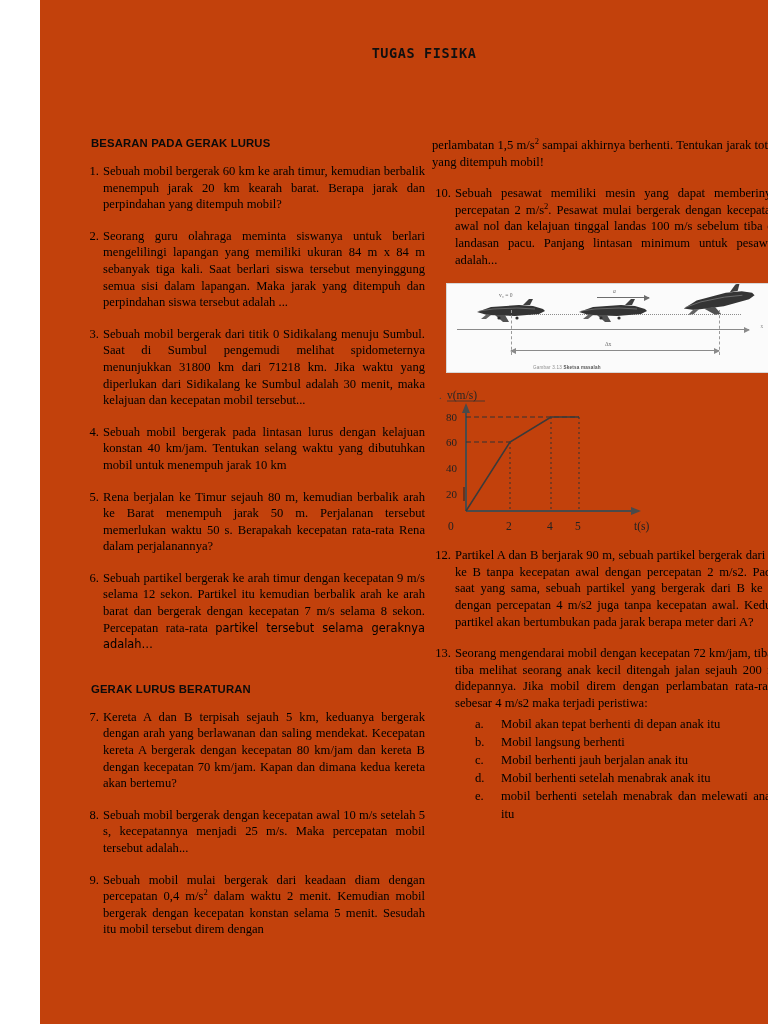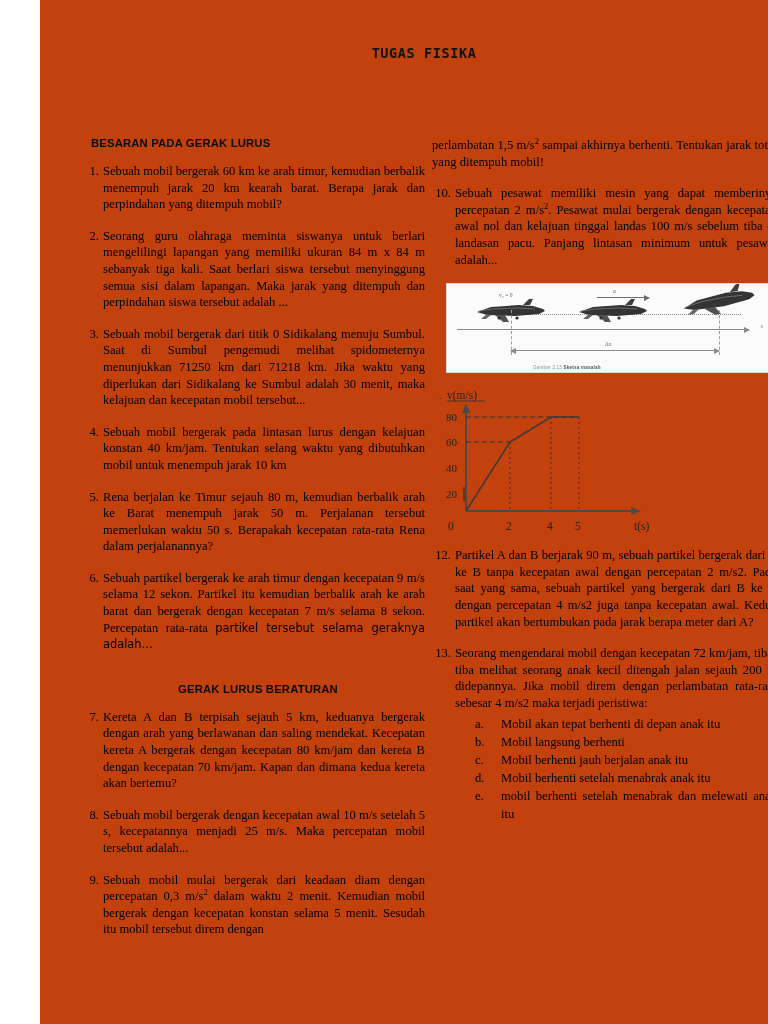--- a/index.html
+++ b/index.html
@@ -57,21 +57,21 @@
   .col-right { left: 392px; }
 
   .section-head {
     font-family: "Liberation Sans", sans-serif;
     font-weight: bold;
     font-size: 11.3px;
     letter-spacing: 0.15px;
     color: #0b0b0b;
     margin: 0 0 14px 11px;
   }
-  .section-head.gap-top { margin-top: 30px; text-align: center; }
+  .section-head.gap-top { margin-top: 30px; }
 
   
   .qitem {
     display: flex;
     align-items: flex-start;
     margin-bottom: 15px;
   }
   .qitem .num {
     flex: 0 0 auto;
     min-width: 19px;
@@ -245,21 +245,21 @@
         <span class="body">Sebuah mobil bergerak 60 km ke arah timur, kemudian berbalik menempuh jarak 20 km kearah barat. Berapa jarak dan perpindahan yang ditempuh mobil?</span>
       </div>
 
       <div class="qitem">
         <span class="num">2.</span>
         <span class="body">Seorang guru olahraga meminta siswanya untuk berlari mengelilingi lapangan yang memiliki ukuran 84 m x 84 m sebanyak tiga kali. Saat berlari siswa tersebut menyinggung semua sisi dalam lapangan. Maka jarak yang ditempuh dan perpindahan siswa tersebut adalah ...</span>
       </div>
 
       <div class="qitem">
         <span class="num">3.</span>
-        <span class="body">Sebuah mobil bergerak dari titik 0 Sidikalang menuju Sumbul. Saat di Sumbul pengemudi melihat spidometernya menunjukkan 71250 km dari 71218 km. Jika waktu yang diperlukan dari Sidikalang ke Sumbul adalah 30 menit, maka kelajuan dan kecepatan mobil tersebut...</span>
+        <span class="body">Sebuah mobil bergerak dari titik 0 Sidikalang menuju Sumbul. Saat di Sumbul pengemudi melihat spidometernya menunjukkan 31800 km dari 71218 km. Jika waktu yang diperlukan dari Sidikalang ke Sumbul adalah 30 menit, maka kelajuan dan kecepatan mobil tersebut...</span>
       </div>
 
       <div class="qitem">
         <span class="num">4.</span>
         <span class="body">Sebuah mobil bergerak pada lintasan lurus dengan kelajuan konstan 40 km/jam. Tentukan selang waktu yang dibutuhkan mobil untuk menempuh jarak 10 km</span>
       </div>
 
       <div class="qitem">
         <span class="num">5.</span>
         <span class="body">Rena berjalan ke Timur sejauh 80 m, kemudian berbalik arah ke Barat menempuh jarak 50 m. Perjalanan tersebut memerlukan waktu 50 s. Berapakah kecepatan rata-rata Rena dalam perjalanannya?</span>
@@ -278,21 +278,21 @@
       </div>
 
 
       <div class="qitem">
         <span class="num">8.</span>
         <span class="body">Sebuah mobil bergerak dengan kecepatan awal 10 m/s setelah 5 s, kecepatannya menjadi 25 m/s. Maka percepatan mobil tersebut adalah...</span>
       </div>
 
       <div class="qitem">
         <span class="num">9.</span>
-        <span class="body"><span>Sebuah mobil mulai bergerak dari keadaan diam dengan percepatan 0,3 m/s</span><sup>2</sup><span> dalam waktu 2 menit. Kemudian mobil bergerak dengan kecepatan konstan selama 5 menit. Sesudah itu mobil tersebut direm dengan</span></span>
+        <span class="body"><span>Sebuah mobil mulai bergerak dari keadaan diam dengan percepatan 0,4 m/s</span><sup>2</sup><span> dalam waktu 2 menit. Kemudian mobil bergerak dengan kecepatan konstan selama 5 menit. Sesudah itu mobil tersebut direm dengan</span></span>
       </div>
 
     </div>
 
     <div class="col col-right">
 
       <div class="cont"><span>perlambatan 1,5 m/s</span><sup>2</sup><span> sampai akhirnya berhenti. Tentukan jarak total yang ditempuh mobil!</span></div>
 
       <div class="qitem">
         <span class="num">10.</span>

